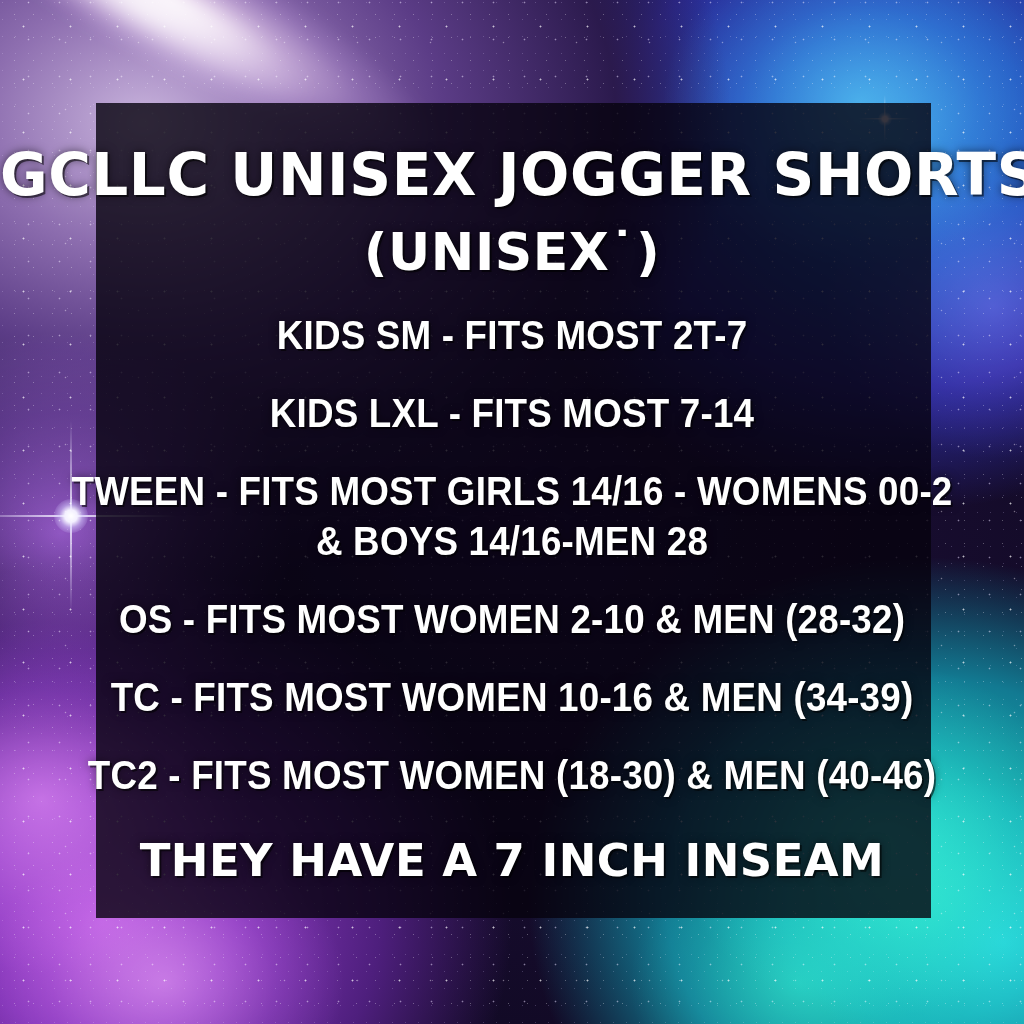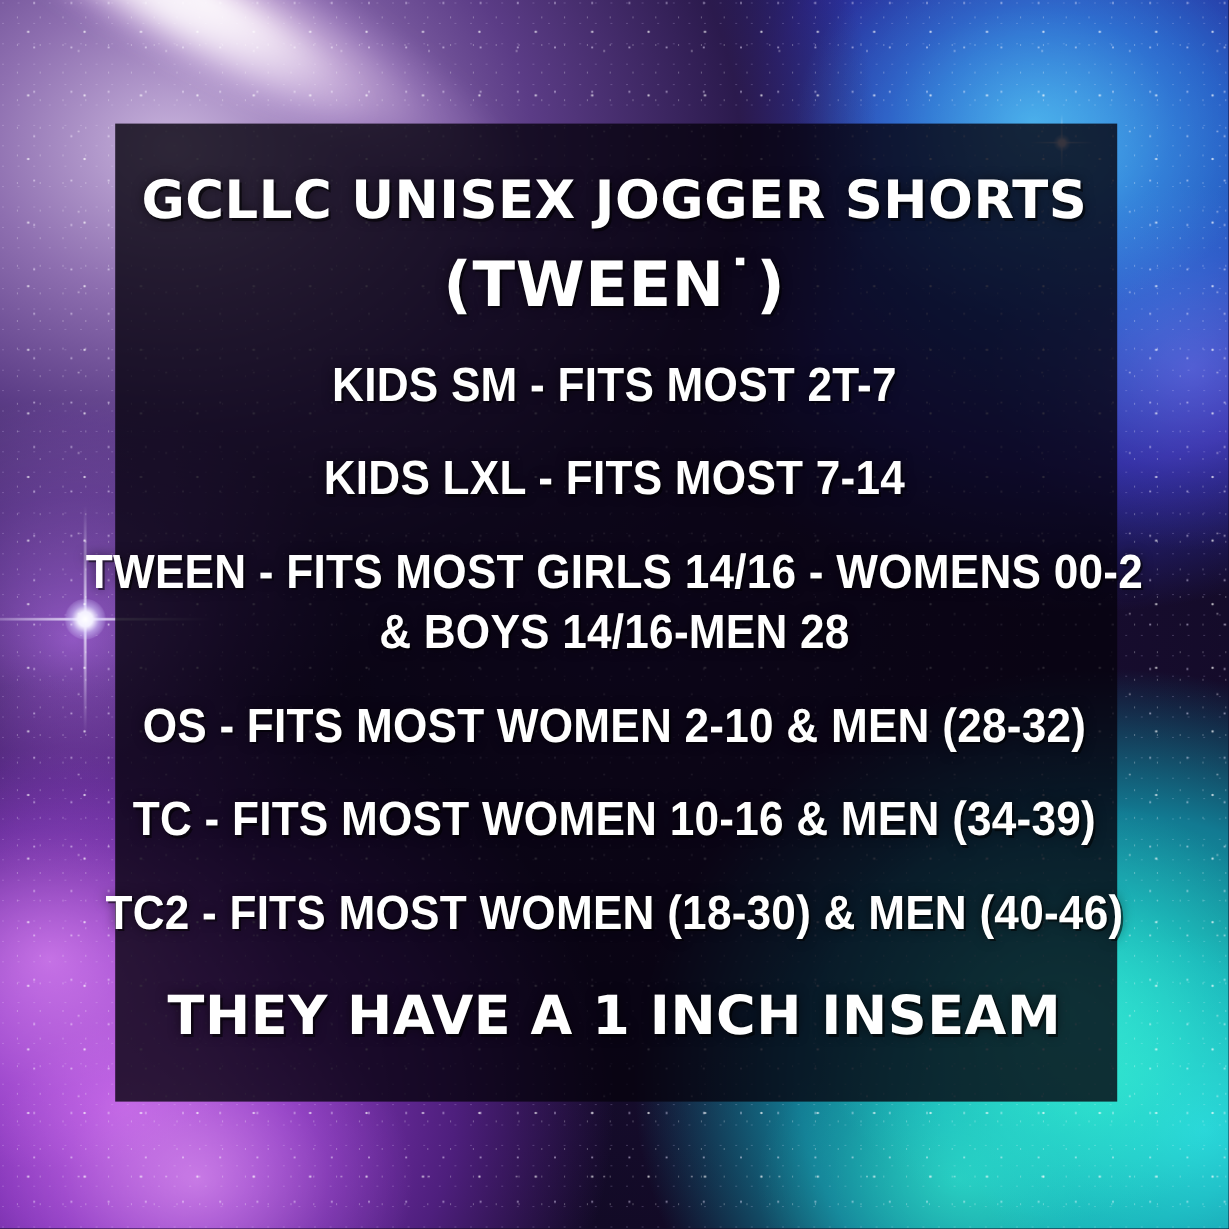--- a/index.html
+++ b/index.html
@@ -187,21 +187,21 @@
   .body-line {
     font-family: "Liberation Sans Narrow", "Liberation Sans", sans-serif;
     font-weight: bold;
     transform: scaleX(0.92);
     transform-origin: center center;
     letter-spacing: 0.005em;
   }
 
   #title {
     margin-top: 146px;
-    font-size: 44px;
+    font-size: 58px;
     line-height: 1.0;
   }
   #subtitle {
     margin-top: 22px;
     font-size: 52px;
     line-height: 1.0;
   }
 
   #size-lines {
     margin-top: 36px;
@@ -249,36 +249,36 @@
     <div class="ray-v"></div>
     <div class="glow"></div>
   </div>
 
   <div id="text-panel"></div>
 
   <div id="content">
 
     <div class="line display" id="title">GCLLC UNISEX JOGGER SHORTS</div>
 
-    <div class="line display" id="subtitle">(TWEEN˙)</div>
+    <div class="line display" id="subtitle">(UNISEX˙)</div>
 
     <div id="size-lines">
 
       <div class="line body-line size-line">KIDS SM - FITS MOST 2T-7</div>
 
       <div class="line body-line size-line">KIDS LXL - FITS MOST 7-14</div>
 
       <div class="line body-line size-line tween">TWEEN - FITS MOST GIRLS 14/16 - WOMENS 00-2</div>
 
       <div class="line body-line size-line tween2">&amp; BOYS 14/16-MEN 28</div>
 
       <div class="line body-line size-line">OS - FITS MOST WOMEN 2-10 &amp; MEN (28-32)</div>
 
       <div class="line body-line size-line">TC - FITS MOST WOMEN 10-16 &amp; MEN (34-39)</div>
 
       <div class="line body-line size-line">TC2 - FITS MOST WOMEN (18-30) &amp; MEN (40-46)</div>
 
     </div>
 
-    <div class="line display" id="closing">THEY HAVE A 1 INCH INSEAM</div>
+    <div class="line display" id="closing">THEY HAVE A 7 INCH INSEAM</div>
 
   </div>
 </div>
 
 </body></html>

